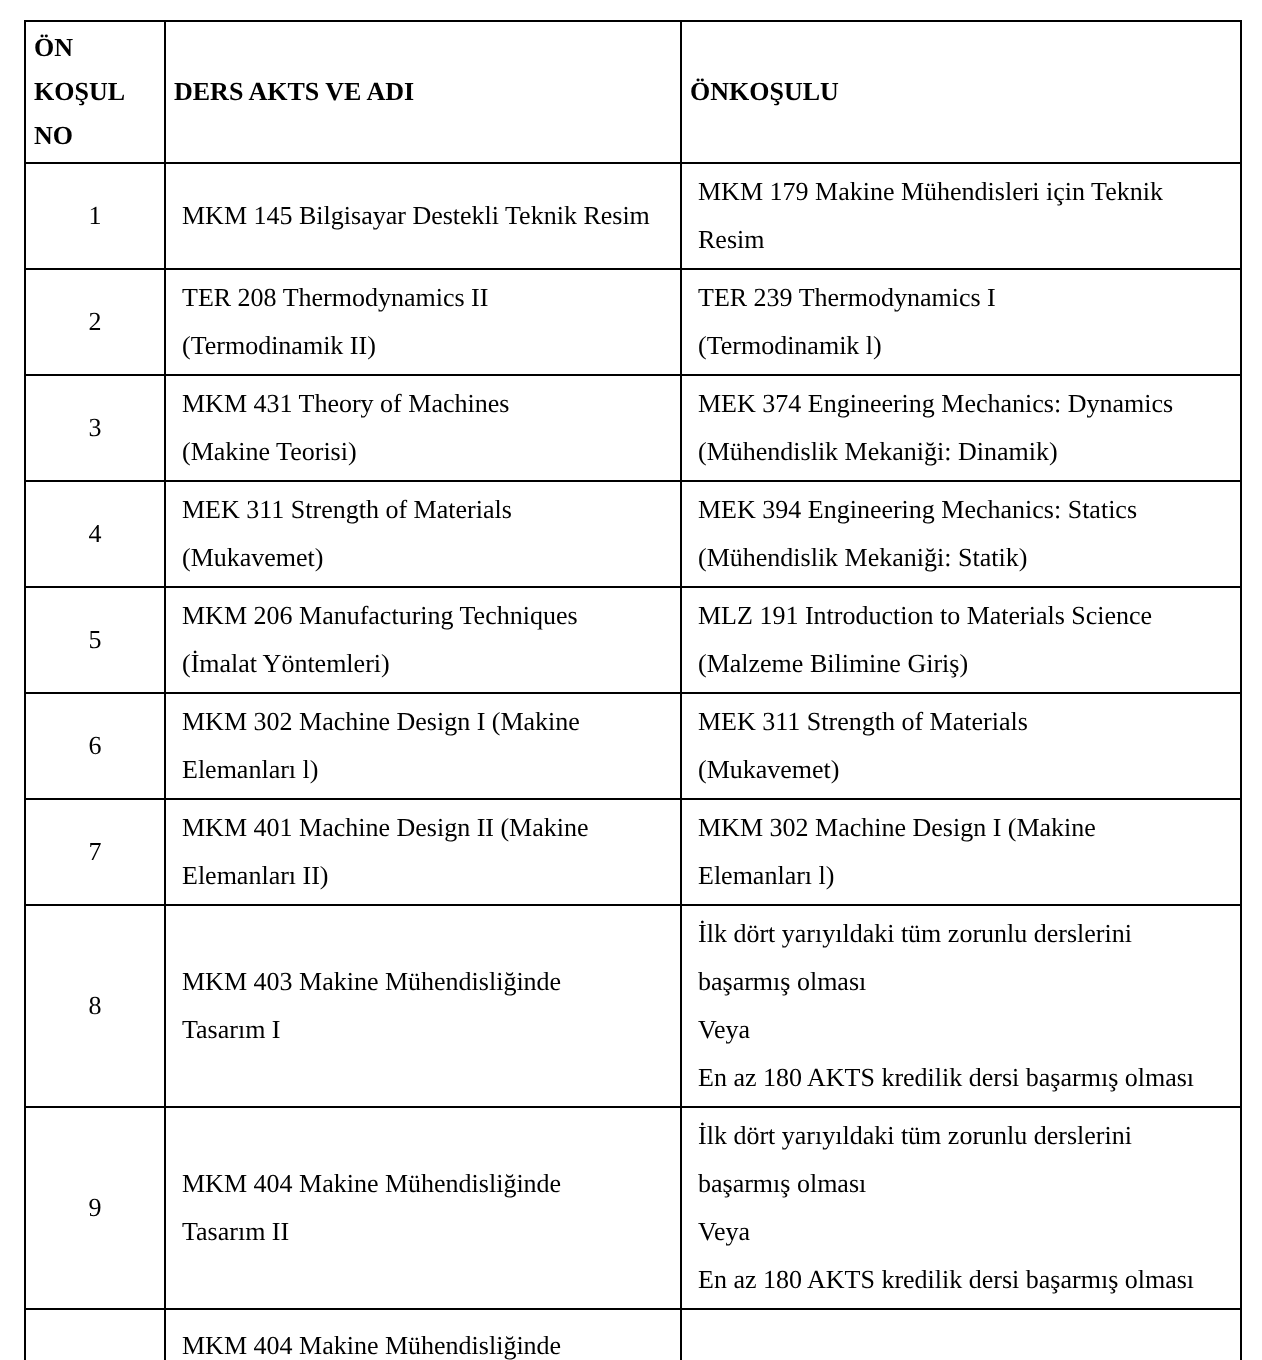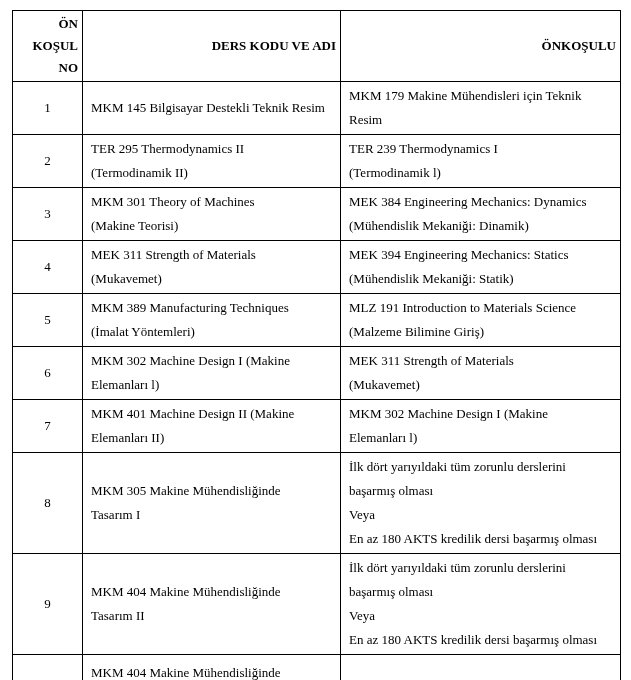--- a/index.html
+++ b/index.html
@@ -27,21 +27,21 @@
     border: 1px solid #000000;
     font-size: 13px;
     color: #000000;
     vertical-align: middle;
     white-space: pre-line;
     overflow: hidden;
     padding: 0;
   }
   .prereq th {
     font-weight: bold;
-    text-align: right;
+    text-align: left;
     line-height: 22px;
     padding: 2px 4px;
   }
   .col-no   { width: 70px; }
   .col-course { width: 258px; }
   .col-prereq { width: 280px; }
   td.no {
     text-align: center;
     line-height: 24px;
   }
@@ -63,76 +63,76 @@
     <colgroup>
       <col class="col-no">
       <col class="col-course">
       <col class="col-prereq">
     </colgroup>
     <thead>
       <tr class="r-head">
         <th>ÖN
 KOŞUL
 NO</th>
-        <th>DERS KODU VE ADI</th>
+        <th>DERS AKTS VE ADI</th>
         <th>ÖNKOŞULU</th>
       </tr>
     </thead>
     <tbody>
       <tr class="r-std">
         <td class="no">1</td>
         <td class="text">MKM 145 Bilgisayar Destekli Teknik Resim</td>
         <td class="text">MKM 179 Makine Mühendisleri için Teknik
 Resim</td>
       </tr>
       <tr class="r-std">
         <td class="no">2</td>
-        <td class="text">TER 295 Thermodynamics II
+        <td class="text">TER 208 Thermodynamics II
 (Termodinamik II)</td>
         <td class="text">TER 239 Thermodynamics I
 (Termodinamik l)</td>
       </tr>
       <tr class="r-std">
         <td class="no">3</td>
-        <td class="text">MKM 301 Theory of Machines
+        <td class="text">MKM 431 Theory of Machines
 (Makine Teorisi)</td>
-        <td class="text">MEK 384 Engineering Mechanics: Dynamics
+        <td class="text">MEK 374 Engineering Mechanics: Dynamics
 (Mühendislik Mekaniği: Dinamik)</td>
       </tr>
       <tr class="r-std">
         <td class="no">4</td>
         <td class="text">MEK 311 Strength of Materials
 (Mukavemet)</td>
         <td class="text">MEK 394 Engineering Mechanics: Statics
 (Mühendislik Mekaniği: Statik)</td>
       </tr>
       <tr class="r-std">
         <td class="no">5</td>
-        <td class="text">MKM 389 Manufacturing Techniques
+        <td class="text">MKM 206 Manufacturing Techniques
 (İmalat Yöntemleri)</td>
         <td class="text">MLZ 191 Introduction to Materials Science
 (Malzeme Bilimine Giriş)</td>
       </tr>
       <tr class="r-std">
         <td class="no">6</td>
         <td class="text">MKM 302 Machine Design I (Makine
 Elemanları l)</td>
         <td class="text">MEK 311 Strength of Materials
 (Mukavemet)</td>
       </tr>
       <tr class="r-std">
         <td class="no">7</td>
         <td class="text">MKM 401 Machine Design II (Makine
 Elemanları II)</td>
         <td class="text">MKM 302 Machine Design I (Makine
 Elemanları l)</td>
       </tr>
       <tr class="r-tall">
         <td class="no">8</td>
-        <td class="text">MKM 305 Makine Mühendisliğinde
+        <td class="text">MKM 403 Makine Mühendisliğinde
 Tasarım I</td>
         <td class="text">İlk dört yarıyıldaki tüm zorunlu derslerini
 başarmış olması
 Veya
 En az 180 AKTS kredilik dersi başarmış olması</td>
       </tr>
       <tr class="r-tall">
         <td class="no">9</td>
         <td class="text">MKM 404 Makine Mühendisliğinde
 Tasarım II</td>

